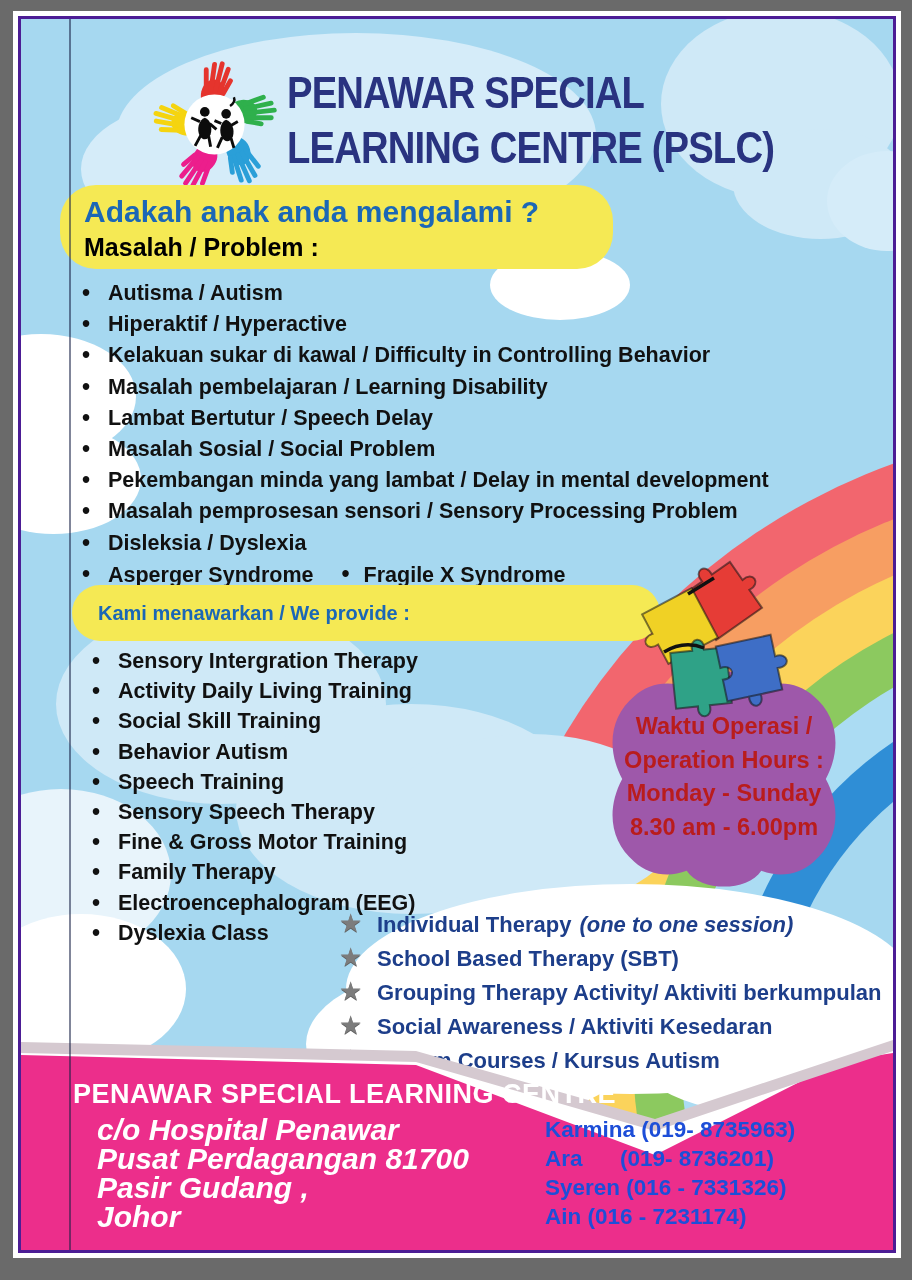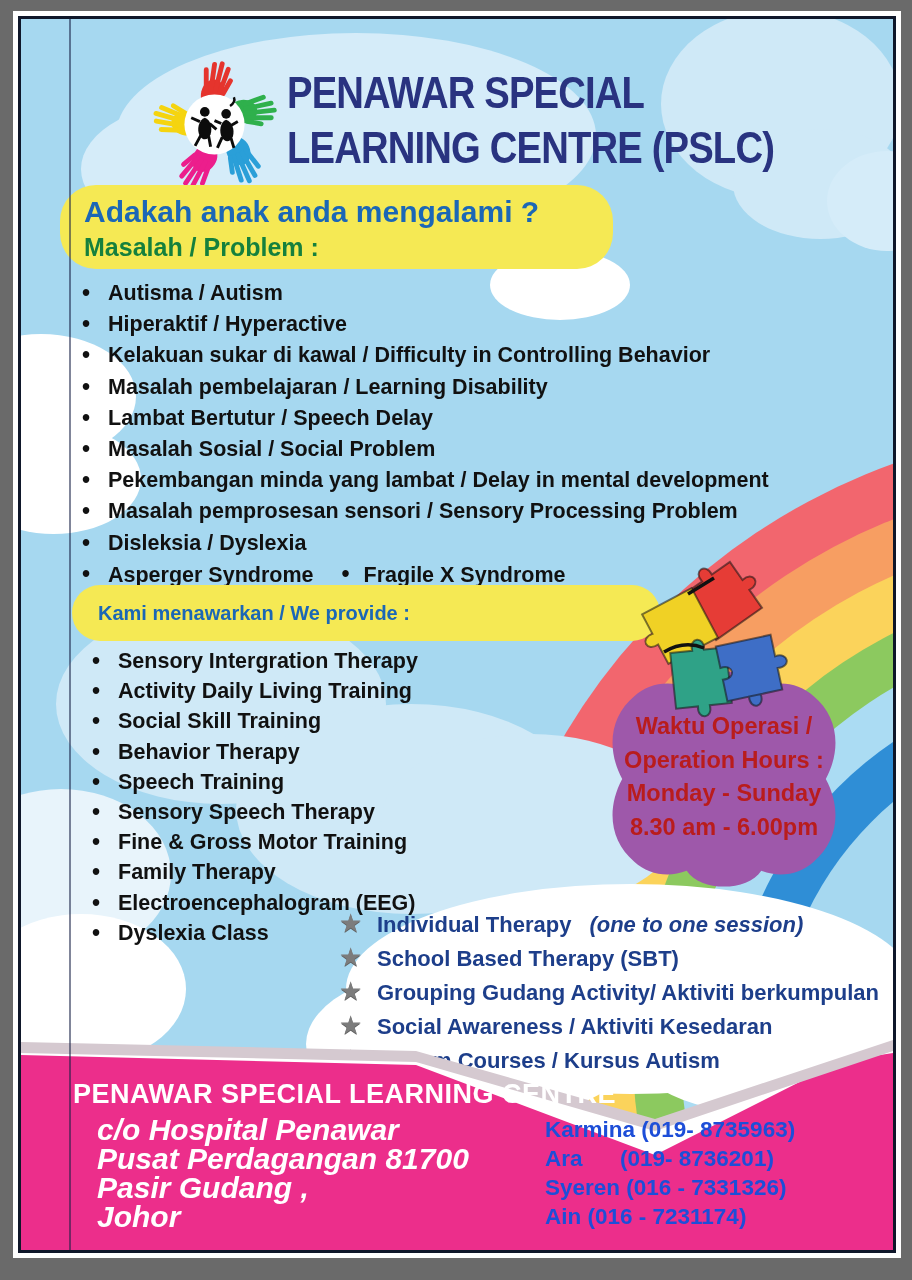--- a/index.html
+++ b/index.html
@@ -1,48 +1,48 @@
 <!DOCTYPE html>
 <html><head>
 <meta charset="utf-8">
 <style>
   html,body{margin:0;padding:0;background:#555;}
   .poster{position:relative;width:912px;height:1280px;background:#6a6a6a;
     font-family:"Liberation Sans",sans-serif;overflow:hidden;}
   .card{position:absolute;left:18px;top:16px;width:872px;height:1231px;
-    background:#a6d8f0;border:3px solid #0f172a;box-shadow:0 0 0 5px #ffffff;overflow:hidden;}
+    background:#a6d8f0;border:3px solid #4c1d95;box-shadow:0 0 0 5px #ffffff;overflow:hidden;}
   .abs{position:absolute;}
   .cl{position:absolute;border-radius:50%;z-index:2;}
   .z1{z-index:1;} .z3{z-index:3;} .z4{z-index:4;}
 
   .title{position:absolute;left:266px;top:46px;z-index:3;color:#293380;font-weight:bold;
     font-size:45px;line-height:55px;letter-spacing:-1px;transform:scaleX(0.85);
     transform-origin:left top;white-space:nowrap;}
 
   .pill{position:absolute;background:#f5e954;z-index:3;}
   .pill1{left:39px;top:166px;width:553px;height:84px;border-radius:36px;padding:8px 0 0 24px;box-sizing:border-box;}
   .pill1 .q1{color:#1b67b6;font-weight:bold;font-size:30px;line-height:38px;}
-  .pill1 .q2{color:#15803d;font-weight:bold;font-size:25px;line-height:32px;}
+  .pill1 .q2{color:#000000;font-weight:bold;font-size:25px;line-height:32px;}
   .pill2{left:51px;top:566px;width:588px;height:56px;border-radius:28px;z-index:3;
     display:flex;align-items:center;padding-left:26px;box-sizing:border-box;
     color:#1b67b6;font-weight:bold;font-size:20px;}
 
   ul.blist{list-style:none;margin:0;padding:0;position:absolute;z-index:3;}
   .blist li{position:relative;padding-left:30px;font-weight:bold;color:#111;
     font-size:21.5px;white-space:nowrap;}
   .plist li{line-height:31.2px;}
   .slist li{line-height:30.2px;}
   .blist li::before{content:"•";position:absolute;left:4px;font-size:23px;}
   .dual .b2{margin:0 14px 0 28px;font-size:23px;}
 
   ul.stars{list-style:none;margin:0;padding:0;position:absolute;left:318px;top:888px;z-index:5;}
   .stars li{display:flex;align-items:baseline;line-height:33px;white-space:nowrap;}
   .stars .st{width:38px;font-size:26px;color:#7c7c7c;text-shadow:0 1px 0 #5f5f5f;}
   .stars .sl{color:#1d3e8a;font-weight:bold;font-size:22px;text-align:right;}
-  .stars .si{color:#1d3e8a;font-weight:bold;font-size:22px;font-style:italic;margin-left:18px;}
+  .stars .si{color:#1d3e8a;font-weight:bold;font-size:22px;font-style:italic;margin-left:8px;}
 
   .badge{position:absolute;left:579px;top:633px;width:248px;height:254px;z-index:3;}
   .badge .btxt{position:absolute;left:0;top:58px;width:100%;text-align:center;color:#b91c1c;
     font-weight:bold;font-size:23.5px;line-height:33.5px;}
 
   .footer{position:absolute;left:0;top:1016px;width:872px;height:216px;z-index:6;}
   .footer .fh{position:absolute;left:52px;top:44px;color:#fff;font-weight:bold;
     font-size:27px;letter-spacing:.5px;white-space:nowrap;}
   .footer .addr{position:absolute;left:76px;top:80px;color:#fff;font-weight:bold;
     font-size:30px;line-height:29px;white-space:pre;font-style:italic;}
@@ -166,21 +166,21 @@
     </ul>
 
     <div class="pill2 pill">
       <span>Kami menawarkan / We provide :</span>
     </div>
 
     <ul class="blist slist" style="left:67px;top:627px;">
       <li><span>Sensory Intergration Therapy</span></li>
       <li><span>Activity Daily Living Training</span></li>
       <li><span>Social Skill Training</span></li>
-      <li><span>Behavior Therapy</span></li>
+      <li><span>Behavior Autism</span></li>
       <li><span>Speech Training</span></li>
       <li><span>Sensory Speech Therapy</span></li>
       <li><span>Fine &amp; Gross Motor Training</span></li>
       <li><span>Family Therapy</span></li>
       <li><span>Electroencephalogram (EEG)</span></li>
       <li><span>Dyslexia Class</span></li>
     </ul>
 
     <div class="badge">
       <svg width="248" height="254" viewBox="0 0 246 252">
@@ -213,21 +213,21 @@
         <span class="sl">Individual Therapy</span>
         <span class="si">(one to one session)</span>
       </li>
       <li>
         <span class="st">★</span>
         <span class="sl">School Based Therapy (SBT)</span>
         <span class="si"></span>
       </li>
       <li>
         <span class="st">★</span>
-        <span class="sl">Grouping Gudang Activity/ Aktiviti berkumpulan</span>
+        <span class="sl">Grouping Therapy Activity/ Aktiviti berkumpulan</span>
         <span class="si"></span>
       </li>
       <li>
         <span class="st">★</span>
         <span class="sl">Social Awareness / Aktiviti Kesedaran</span>
         <span class="si"></span>
       </li>
       <li>
         <span class="st">★</span>
         <span class="sl">Autism Courses / Kursus Autism</span>

